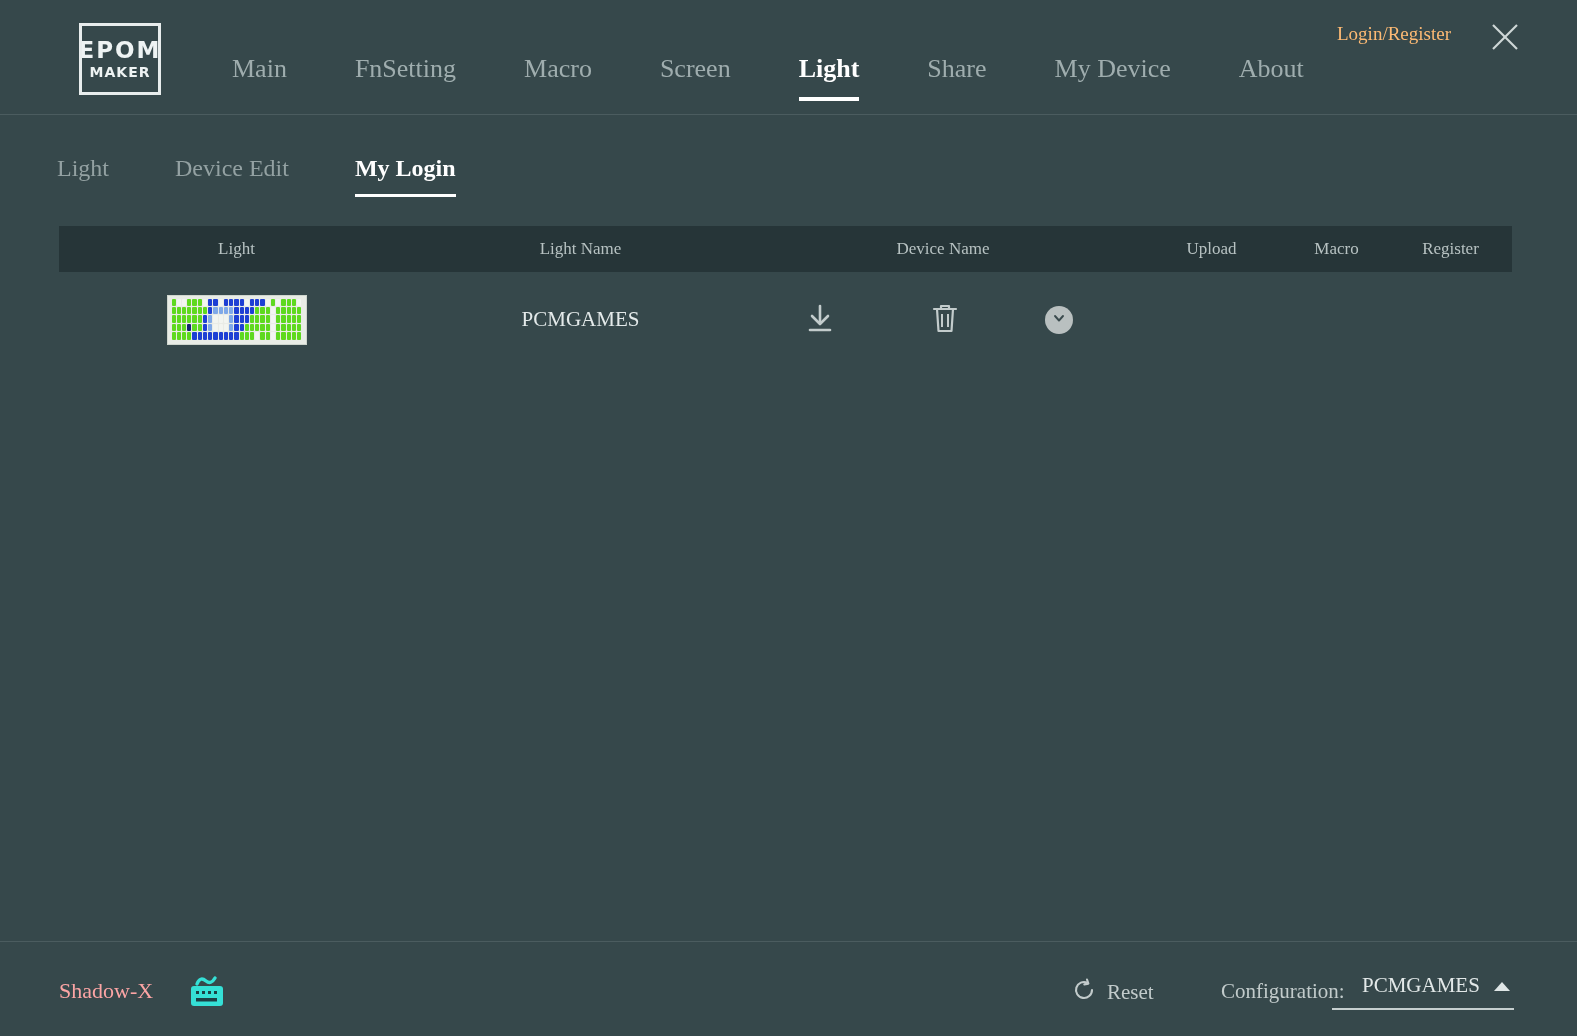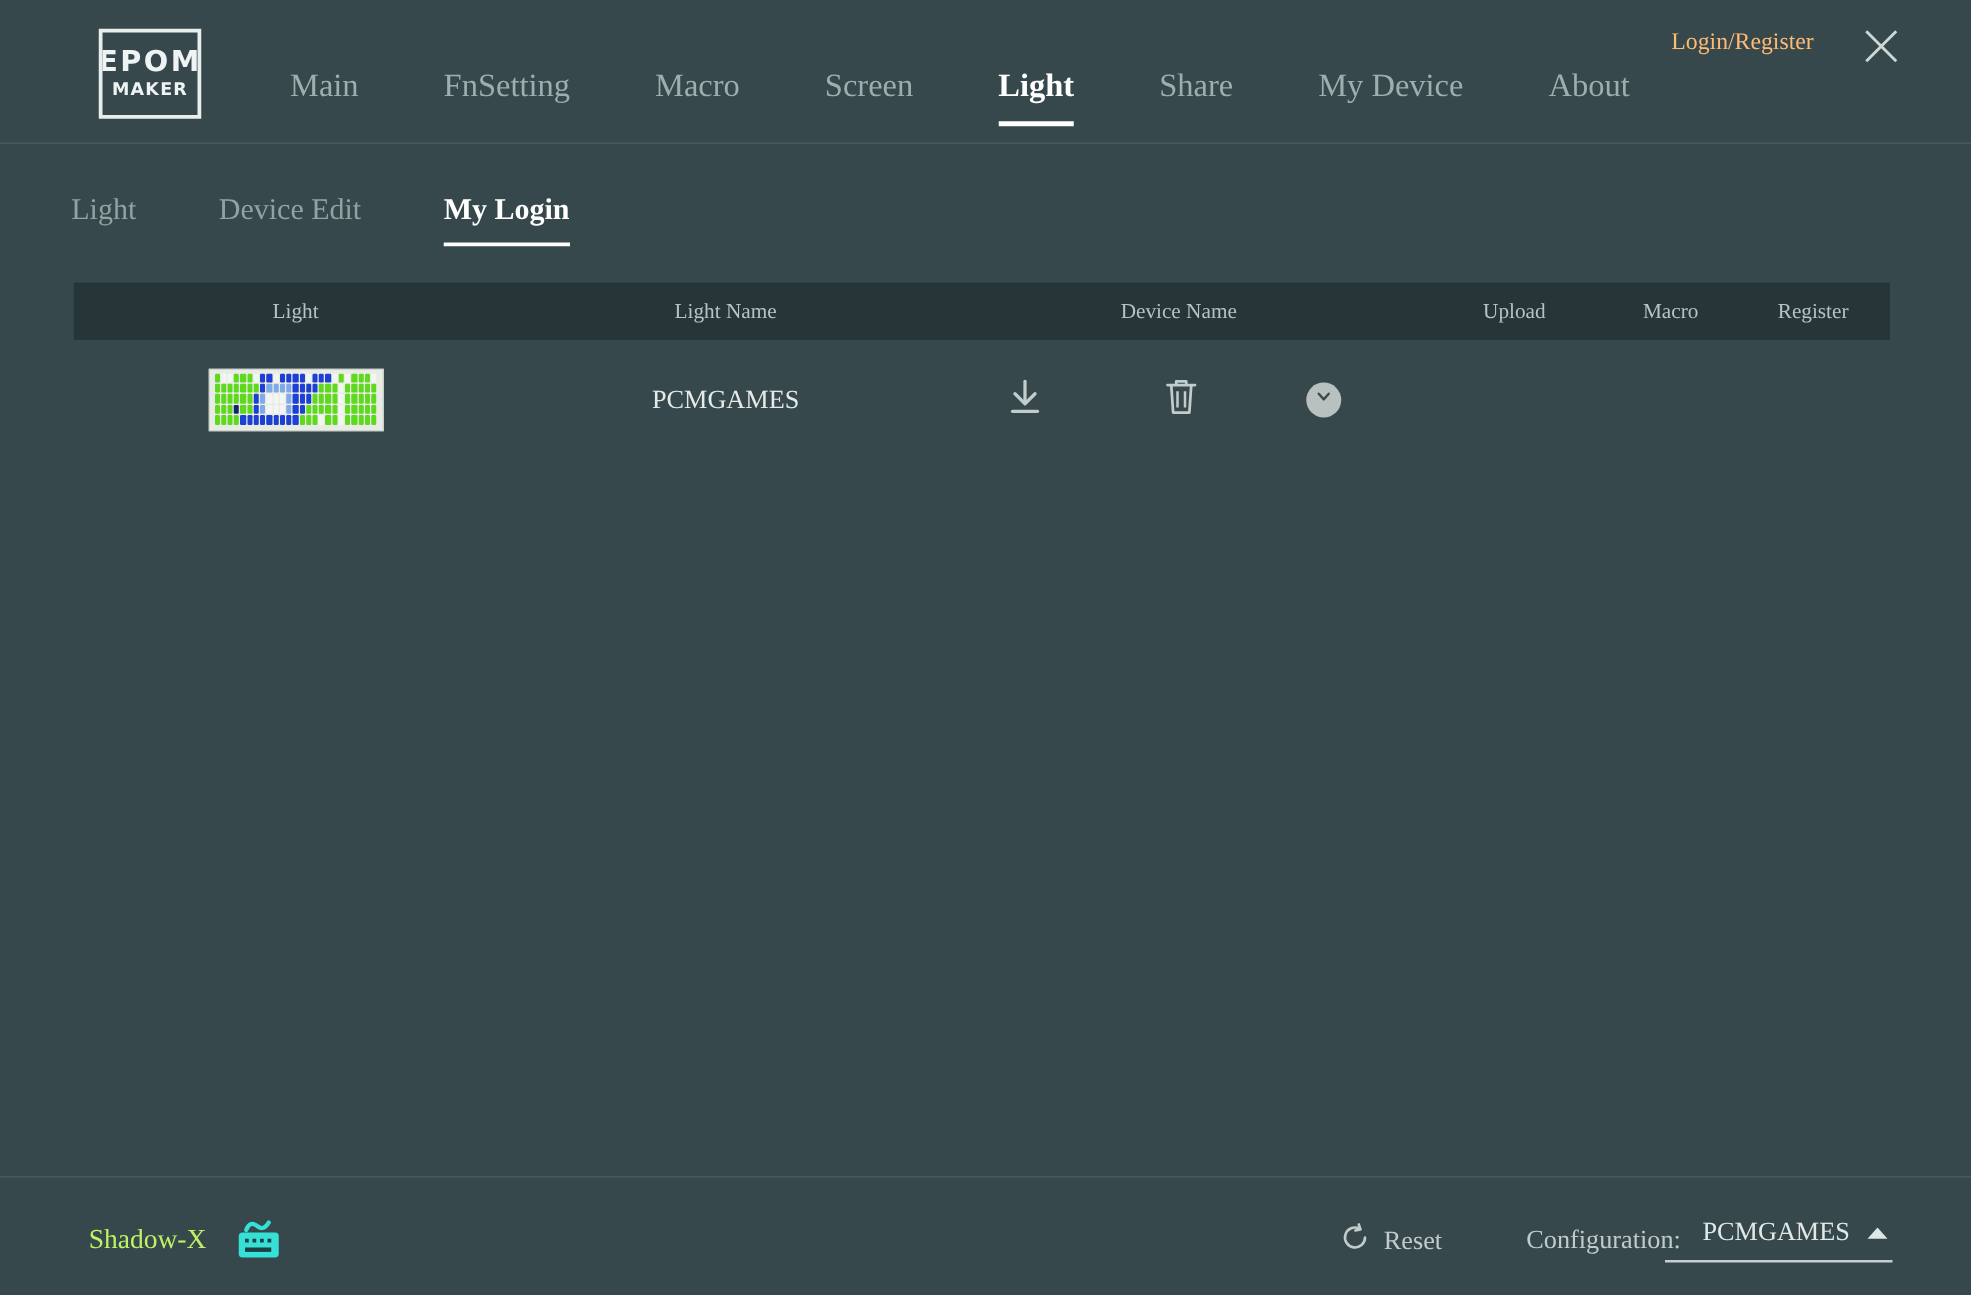--- a/index.html
+++ b/index.html
@@ -225,23 +225,22 @@
     width: 1577px;
     height: 95px;
     background: #36484b;
     border-top: 1px solid #4b5c5f;
   }
   .device-name {
     position: absolute;
     left: 59px;
     top: 36px;
     font-size: 22px;
-    color: #bef264;
-    white-space: nowrap;
-    margin-left: 12px;
+    color: #fca5a5;
+    white-space: nowrap;
   }
   .device-icon {
     position: absolute;
     left: 185px;
     top: 32px;
     width: 42px;
     height: 36px;
     cursor: pointer;
   }
   .reset-group {

